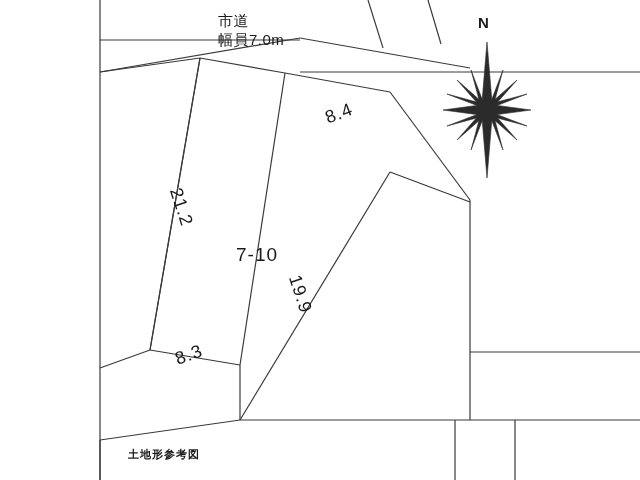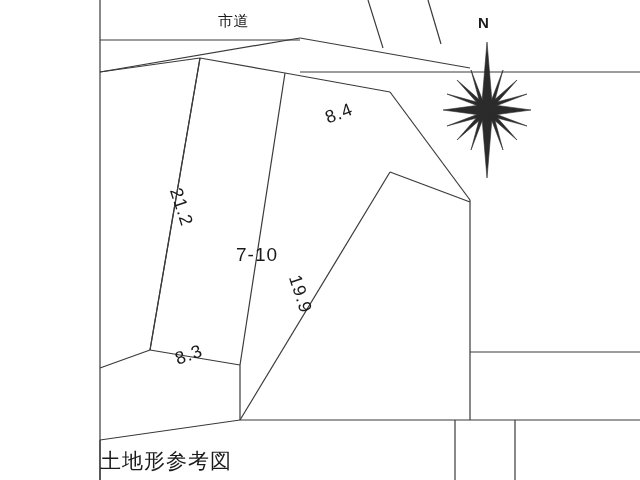--- a/index.html
+++ b/index.html
@@ -78,24 +78,24 @@
   }
   #dim-bottom {
     left: 172px;
     top: 349px;
     font-size: 18px;
     transform: rotate(-20deg);
     transform-origin: left top;
     letter-spacing: 1px;
   }
   #caption {
-    left: 100px;
+    left: 128px;
     top: 448px;
-    font-size: 21px;
-    font-weight: normal;
+    font-size: 11px;
+    font-weight: bold;
     letter-spacing: 1px;
   }
   #north-letter {
     left: 478px;
     top: 14px;
     font-size: 15px;
     font-weight: bold;
   }
 </style>
 </head>
@@ -164,20 +164,21 @@
           <polygon points="-40,-16 -6,-3 0,0 -3,-6"></polygon>
           <polygon points="40,16 6,3 0,0 3,6"></polygon>
           <polygon points="40,-16 6,-3 0,0 3,-6"></polygon>
           <polygon points="-40,16 -6,3 0,0 -3,6"></polygon>
         </g>
       </g>
     </svg>
 
     <div class="lbl" id="road-label">
       <div>市道</div>
+      <div>幅員7.0m</div>
     </div>
 
     <div class="lbl" id="parcel-number">7-10</div>
 
     <div class="lbl" id="dim-top">8.4</div>
     <div class="lbl" id="dim-left">21.2</div>
     <div class="lbl" id="dim-right">19.9</div>
     <div class="lbl" id="dim-bottom">8.3</div>
 
     <div class="lbl" id="north-letter">N</div>

